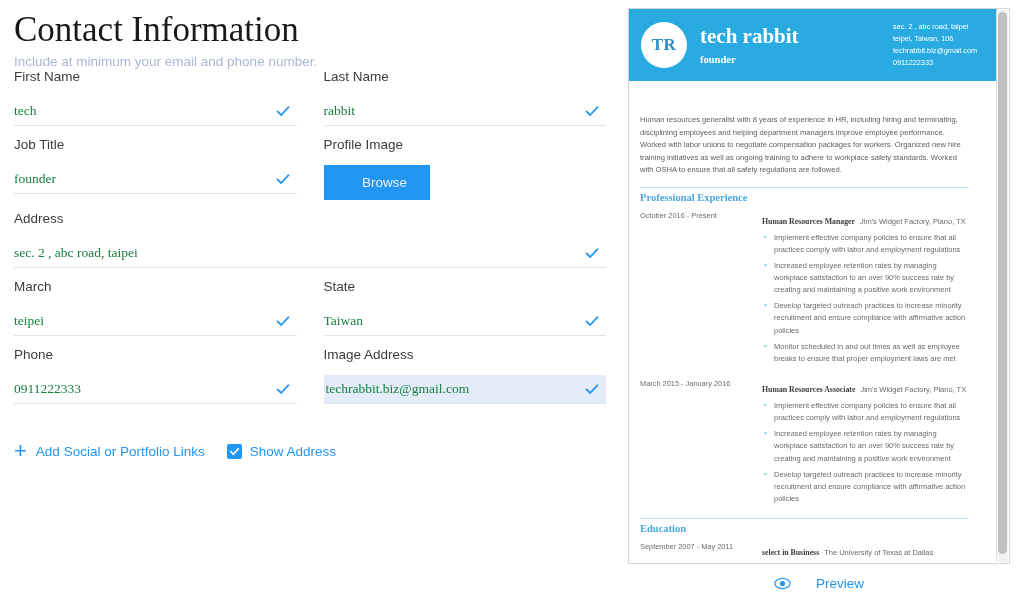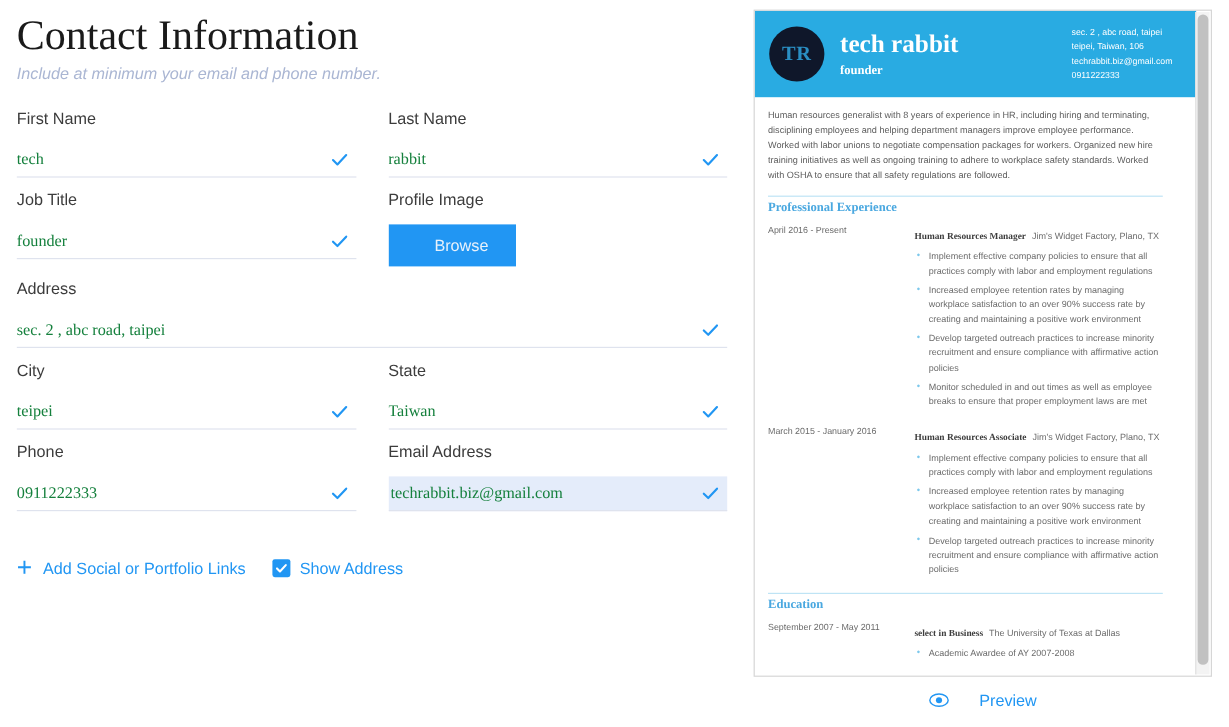--- a/index.html
+++ b/index.html
@@ -23,22 +23,20 @@
     font-weight: 400;
     color: #1a1a1a;
     letter-spacing: 0px;
     line-height: 1.15;
     margin-bottom: 4px;
   }
   .page-subtitle {
     font-size: 13.5px;
     color: #aab6d3;
     font-weight: 400;
-    margin-bottom: 22px;
-    font-style: italic;
   }
 
   .field-row { display: flex; gap: 27px; margin-bottom: 11px; }
   .field { position: relative; flex: 1 1 0; min-width: 0; }
   .field-label {
     font-size: 13.5px;
     color: #3c3c3c;
     margin-bottom: 13px;
     display: block;
     white-space: nowrap;
@@ -135,21 +133,21 @@
     height: 72px;
     display: flex;
     align-items: center;
     padding: 0 10px 0 12px;
     position: relative;
   }
   .avatar {
     flex: 0 0 auto;
     width: 46px; height: 46px;
     border-radius: 50%;
-    background: #0f172a;
+    background: #ffffff;
     display: flex; align-items: center; justify-content: center;
     font-family: "Liberation Serif", serif;
     font-weight: 700;
     font-size: 17px;
     color: #2a8fc4;
     letter-spacing: 0.5px;
   }
   .header-id { flex: 1 1 auto; padding-left: 13px; }
   .resume-name {
     font-family: "Liberation Serif", serif;
@@ -169,21 +167,21 @@
     flex: 0 0 auto;
     text-align: left;
     color: #ffffff;
     font-size: 7.3px;
     line-height: 1.65;
     width: 94px;
     overflow: hidden;
     white-space: nowrap;
   }
 
-  .resume-body { padding: 9px 28px 0 11px; }
+  .resume-body { padding: 9px 28px 0 11px; margin-top: 24px; }
   .summary {
     font-size: 7.6px;
     line-height: 1.65;
     color: #5d5d5d;
     text-align: left;
     margin-bottom: 10px;
   }
   .section-rule {
     border-top: 1px solid #bfe4f5;
     margin-bottom: 4px;
@@ -317,21 +315,21 @@
         <span class="check-icon">
           <svg width="16" height="16" viewBox="0 0 16 16">
               <path d="M2.5 8.4 L6.2 12 L13.5 4.2" fill="none" stroke="#2196f3" stroke-width="1.8" stroke-linecap="round" stroke-linejoin="round"></path>
             </svg>
         </span>
       </div>
     </div>
 
     <div class="field-row">
       <div class="field">
-        <span class="field-label">City</span>
+        <span class="field-label">March</span>
         <div class="field-input-wrap">
           <input class="field-value" value="teipei" style="">
           <span class="check-icon">
             <svg width="16" height="16" viewBox="0 0 16 16">
                 <path d="M2.5 8.4 L6.2 12 L13.5 4.2" fill="none" stroke="#2196f3" stroke-width="1.8" stroke-linecap="round" stroke-linejoin="round"></path>
               </svg>
           </span>
         </div>
       </div>
       <div class="field">
@@ -353,21 +351,21 @@
         <div class="field-input-wrap">
           <input class="field-value" value="0911222333" style="">
           <span class="check-icon">
             <svg width="16" height="16" viewBox="0 0 16 16">
                 <path d="M2.5 8.4 L6.2 12 L13.5 4.2" fill="none" stroke="#2196f3" stroke-width="1.8" stroke-linecap="round" stroke-linejoin="round"></path>
               </svg>
           </span>
         </div>
       </div>
       <div class="field">
-        <span class="field-label">Email Address</span>
+        <span class="field-label">Image Address</span>
         <div class="field-input-wrap highlighted">
           <input class="field-value" value="techrabbit.biz@gmail.com" style="">
           <span class="check-icon">
             <svg width="16" height="16" viewBox="0 0 16 16">
                 <path d="M2.5 8.4 L6.2 12 L13.5 4.2" fill="none" stroke="#2196f3" stroke-width="1.8" stroke-linecap="round" stroke-linejoin="round"></path>
               </svg>
           </span>
         </div>
       </div>
     </div>
@@ -406,21 +404,21 @@
       </div>
 
       <div class="resume-body">
 
         <div class="summary">Human resources generalist with 8 years of experience in HR, including hiring and terminating, disciplining employees and helping department managers improve employee performance. Worked with labor unions to negotiate compensation packages for workers. Organized new hire training initiatives as well as ongoing training to adhere to workplace safety standards. Worked with OSHA to ensure that all safety regulations are followed.</div>
 
         <div class="section-rule"></div>
         <div class="section-title">Professional Experience</div>
 
         <div class="entry">
-          <div class="entry-date">April 2016 - Present</div>
+          <div class="entry-date">October 2016 - Present</div>
           <div class="entry-main">
             <div class="entry-head">
               <span class="entry-role">Human Resources Manager</span><span class="entry-org">Jim's Widget Factory, Plano, TX</span>
             </div>
             <ul class="bullets">
               <li>Implement effective company policies to ensure that all practices comply with labor and employment regulations</li>
               <li>Increased employee retention rates by managing workplace satisfaction to an over 90% success rate by creating and maintaining a positive work environment</li>
               <li>Develop targeted outreach practices to increase minority recruitment and ensure compliance with affirmative action policies</li>
               <li>Monitor scheduled in and out times as well as employee breaks to ensure that proper employment laws are met</li>
             </ul>

